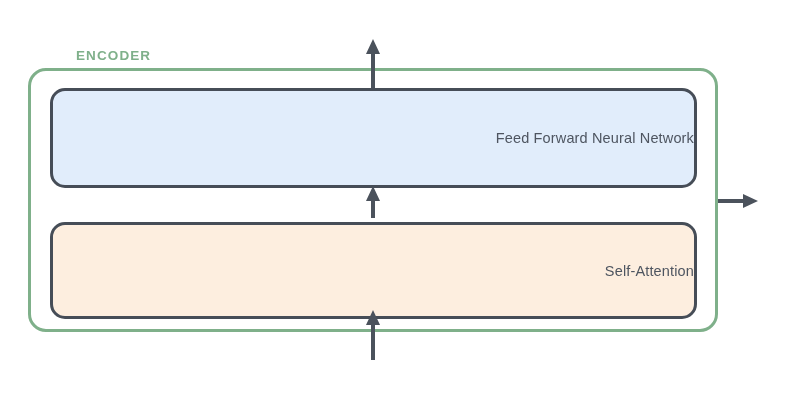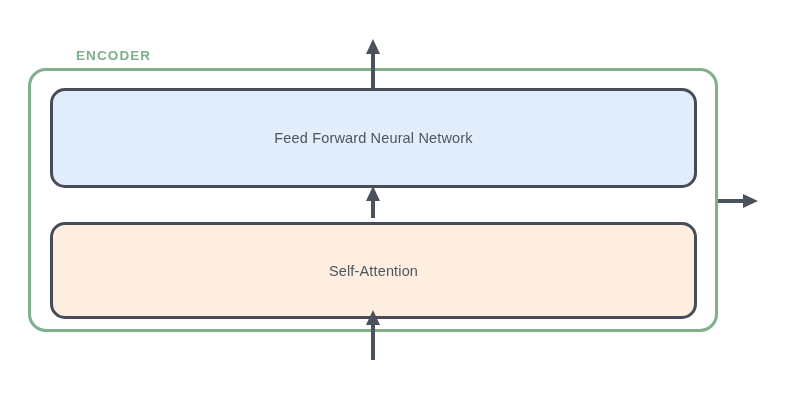--- a/index.html
+++ b/index.html
@@ -44,21 +44,21 @@
   }
 
   
   .block {
     position: absolute;
     box-sizing: border-box;
     border: 3px solid #464d57;
     border-radius: 15px;
     display: flex;
     align-items: center;
-    justify-content: center;
+    justify-content: flex-end;
   }
   .block-label {
     font-size: 14.5px;
     color: #4e5560;
     letter-spacing: 0.15px;
     white-space: nowrap;
   }
 
   .block-ffnn {
     left: 50px;

